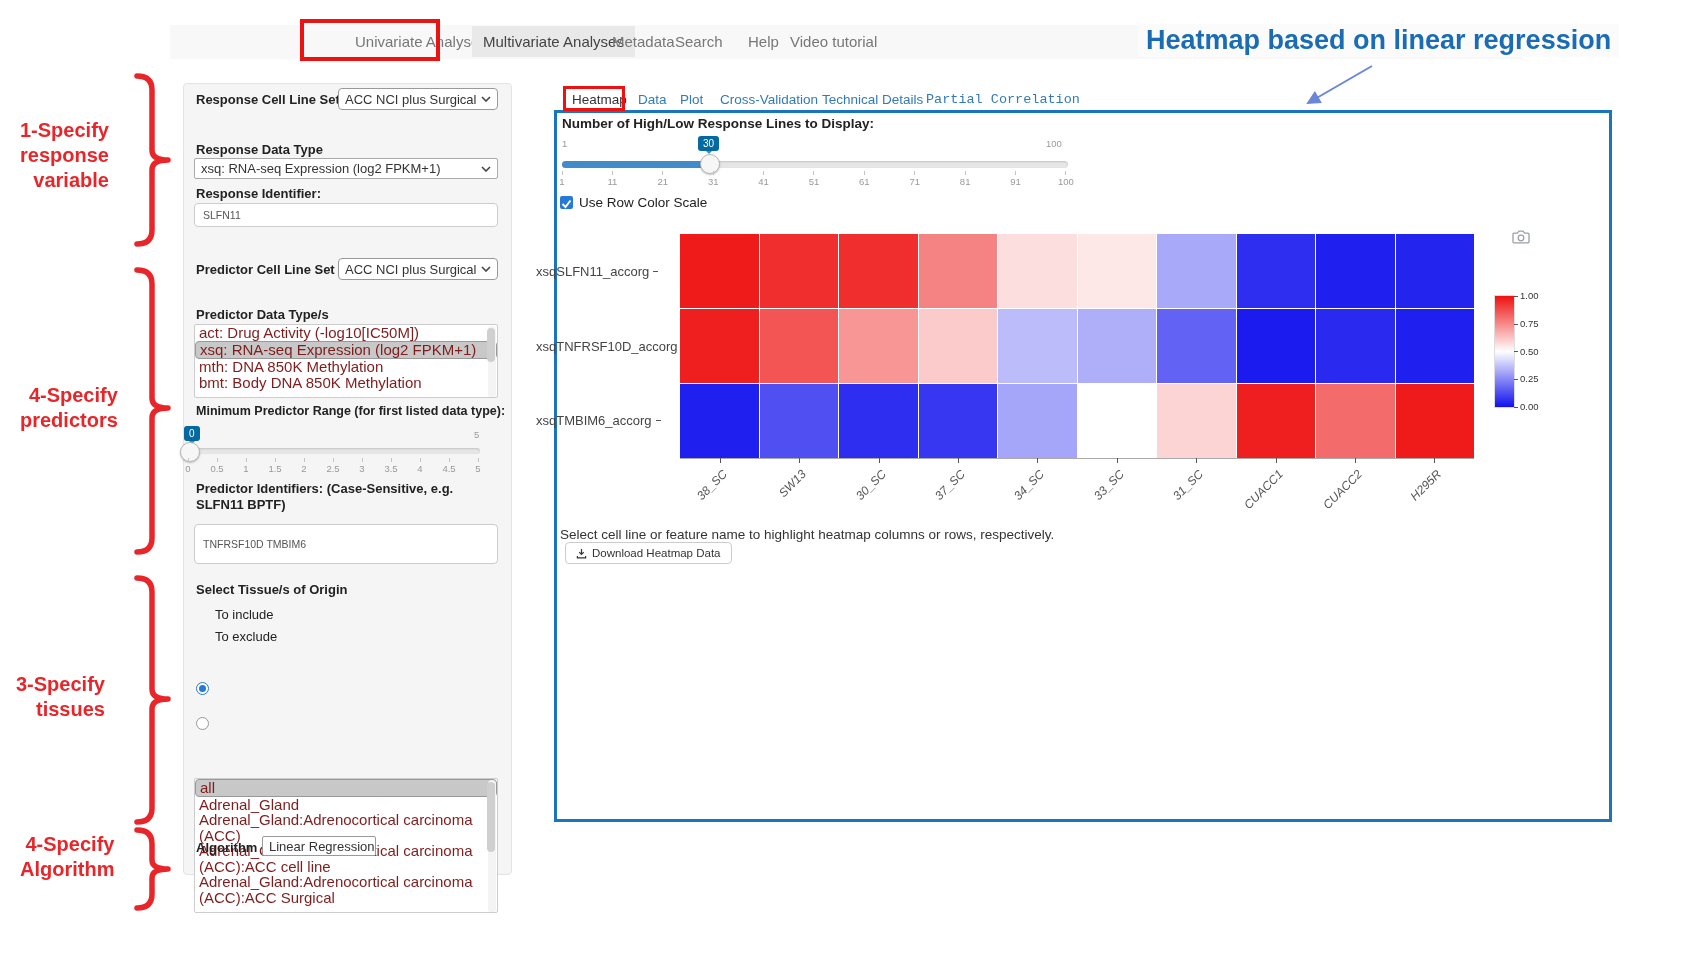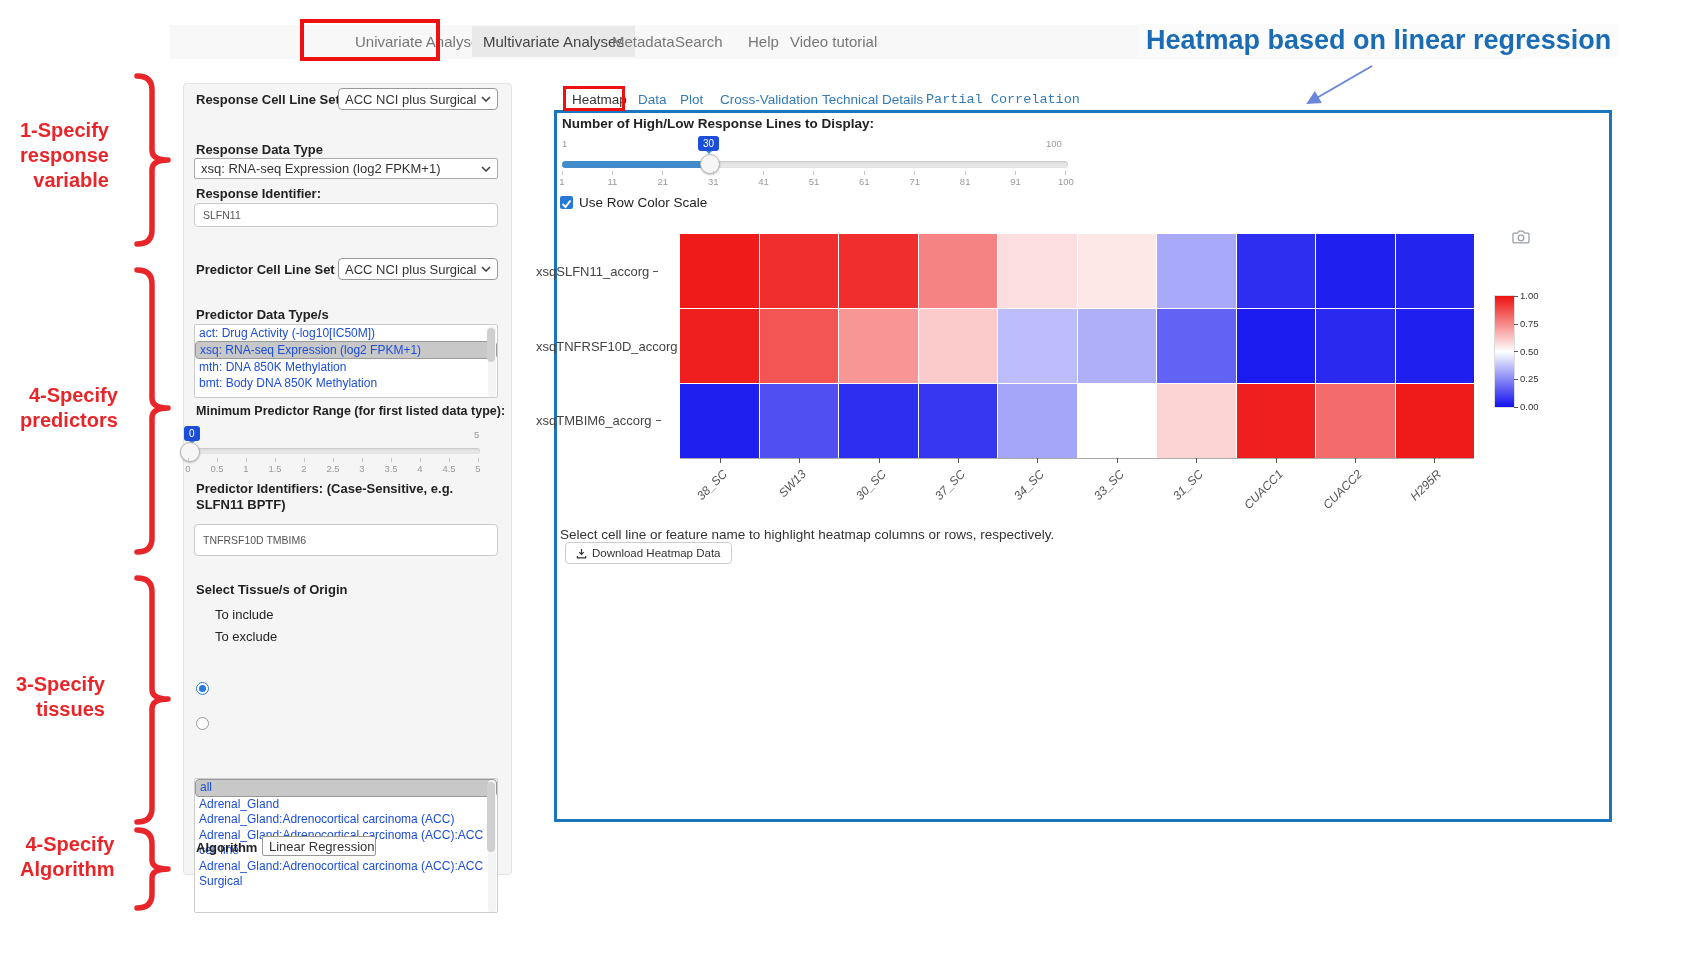--- a/index.html
+++ b/index.html
@@ -23,21 +23,21 @@
   .tab{position:absolute;top:92px;font-size:13.5px;color:#337ab7;white-space:nowrap;cursor:pointer;}
   .tab.active{color:#333;}
 
   
   .main-panel{left:554px;top:110px;width:1058px;height:712px;border:3px solid #1b75bc;box-sizing:border-box;background:#fff;}
   .main-label{font-weight:bold;font-size:13.5px;color:#222;}
   .mini{font-size:9.5px;color:#999;}
   .track{height:7px;border-radius:4px;background:#e6e6e6;box-shadow:inset 0 1px 2px rgba(0,0,0,.15);}
   .track-fill{position:absolute;left:0;top:0;height:7px;border-radius:4px 0 0 4px;background:#428bca;}
   .handle{width:20px;height:20px;border-radius:50%;background:#f6f6f6;border:1px solid #b9b9b9;box-shadow:0 1px 2px rgba(0,0,0,.25);box-sizing:border-box;}
-  .badge{background:#1d4ed8;color:#fff;font-size:10px;padding:1px 5px;border-radius:3px;line-height:13px;text-align:center;}
+  .badge{background:#0369a1;color:#fff;font-size:10px;padding:1px 5px;border-radius:3px;line-height:13px;text-align:center;}
   .badge:after{content:"";position:absolute;left:50%;margin-left:-3px;bottom:-3px;border-left:3px solid transparent;border-right:3px solid transparent;border-top:3px solid #428bca;}
   .ticks{display:flex;justify-content:space-between;}
   .tick{width:0;display:flex;flex-direction:column;align-items:center;overflow:visible;}
   .tick i{display:block;width:1px;height:4px;background:#c5c5c5;}
   .tick span{font-size:9.5px;color:#999;white-space:nowrap;margin-top:1px;}
   .checkbox{width:13px;height:13px;background:#2779d8;border-radius:2px;}
   .cb-label{font-size:13.5px;color:#222;}
 
   
   .hm-rowlabels{display:flex;flex-direction:column;}
@@ -55,21 +55,21 @@
           font-size:11.5px;color:#333;padding:4px 10px;cursor:pointer;font-family:"Liberation Sans",sans-serif;}
 
   
   .sidebar{left:183px;top:83px;width:329px;height:792px;background:#f5f5f5;border:1px solid #e3e3e3;border-radius:4px;box-sizing:border-box;}
   .f-label{font-weight:bold;font-size:13px;color:#222;white-space:nowrap;}
   .f-label.wrap{white-space:normal;line-height:16px;}
   .sel{background:#fff;border:1px solid #999;border-radius:4px;display:flex;align-items:center;justify-content:space-between;
        padding:0 6px;font-size:13px;color:#333;box-sizing:border-box;cursor:pointer;white-space:nowrap;overflow:hidden;}
   .txt-input{background:#fff;border:1px solid #ccc;border-radius:4px;font-size:10.5px;color:#555;padding:0 8px;box-sizing:border-box;font-family:"Liberation Sans",sans-serif;}
   .listbox{background:#fff;border:1px solid #ccc;border-radius:2px;box-sizing:border-box;overflow:hidden;position:relative;}
-  .lb-item{font-size:12px;color:#1d4ed8;padding:0 4px;line-height:16px;cursor:pointer;}
+  .lb-item{font-size:15px;color:#7f1d1d;padding:0 4px;line-height:16px;cursor:pointer;}
   .listbox.tall .lb-item{line-height:15.5px;}
   .lb-item.sel{background:#c8c8c8;}
   .sb-track{position:absolute;right:1px;top:1px;width:8px;background:#f4f4f4;border-radius:4px;}
   .sb-thumb{position:absolute;right:1px;width:8px;background:#cfcfcf;border-radius:4px;}
   .radio{width:13px;height:13px;border-radius:50%;border:1px solid #999;background:#fff;box-sizing:border-box;position:relative;}
   .radio.on{border-color:#2779d8;}
   .radio.on:after{content:"";position:absolute;left:2px;top:2px;width:7px;height:7px;border-radius:50%;background:#2779d8;}
   .r-label{font-size:13px;color:#222;}
 </style>
 </head>
@@ -338,21 +338,21 @@
         <i></i>
         <span>4.5</span>
       </div>
       <div class="tick">
         <i></i>
         <span>5</span>
       </div>
     </div>
 
   <div class="abs f-label wrap" style="left:196px;top:481px;width:300px;">Predictor Identifiers: (Case-Sensitive, e.g. SLFN11 BPTF)</div>
-  <input class="abs txt-input" style="left: 194px; top: 524px; width: 304px; height: 32px;" value="TNFRSF10D TMBIM6">
+  <input class="abs txt-input" style="left: 194px; top: 524px; width: 304px; height: 40px;" value="TNFRSF10D TMBIM6">
 
   <div class="abs f-label" style="left:196px;top:582px;">Select Tissue/s of Origin</div>
   <div class="abs radio on" style="left:196px;top:608px;"></div>
   <div class="abs r-label" style="left:215px;top:607px;">To include</div>
   <div class="abs radio" style="left:196px;top:630px;"></div>
   <div class="abs r-label" style="left:215px;top:629px;">To exclude</div>
 
   <div class="abs listbox tall" style="left:194px;top:678px;width:304px;height:135px;" id="tissue-list">
     <div class="lb-item sel">all</div>
       <div class="lb-item">Adrenal_Gland</div>

